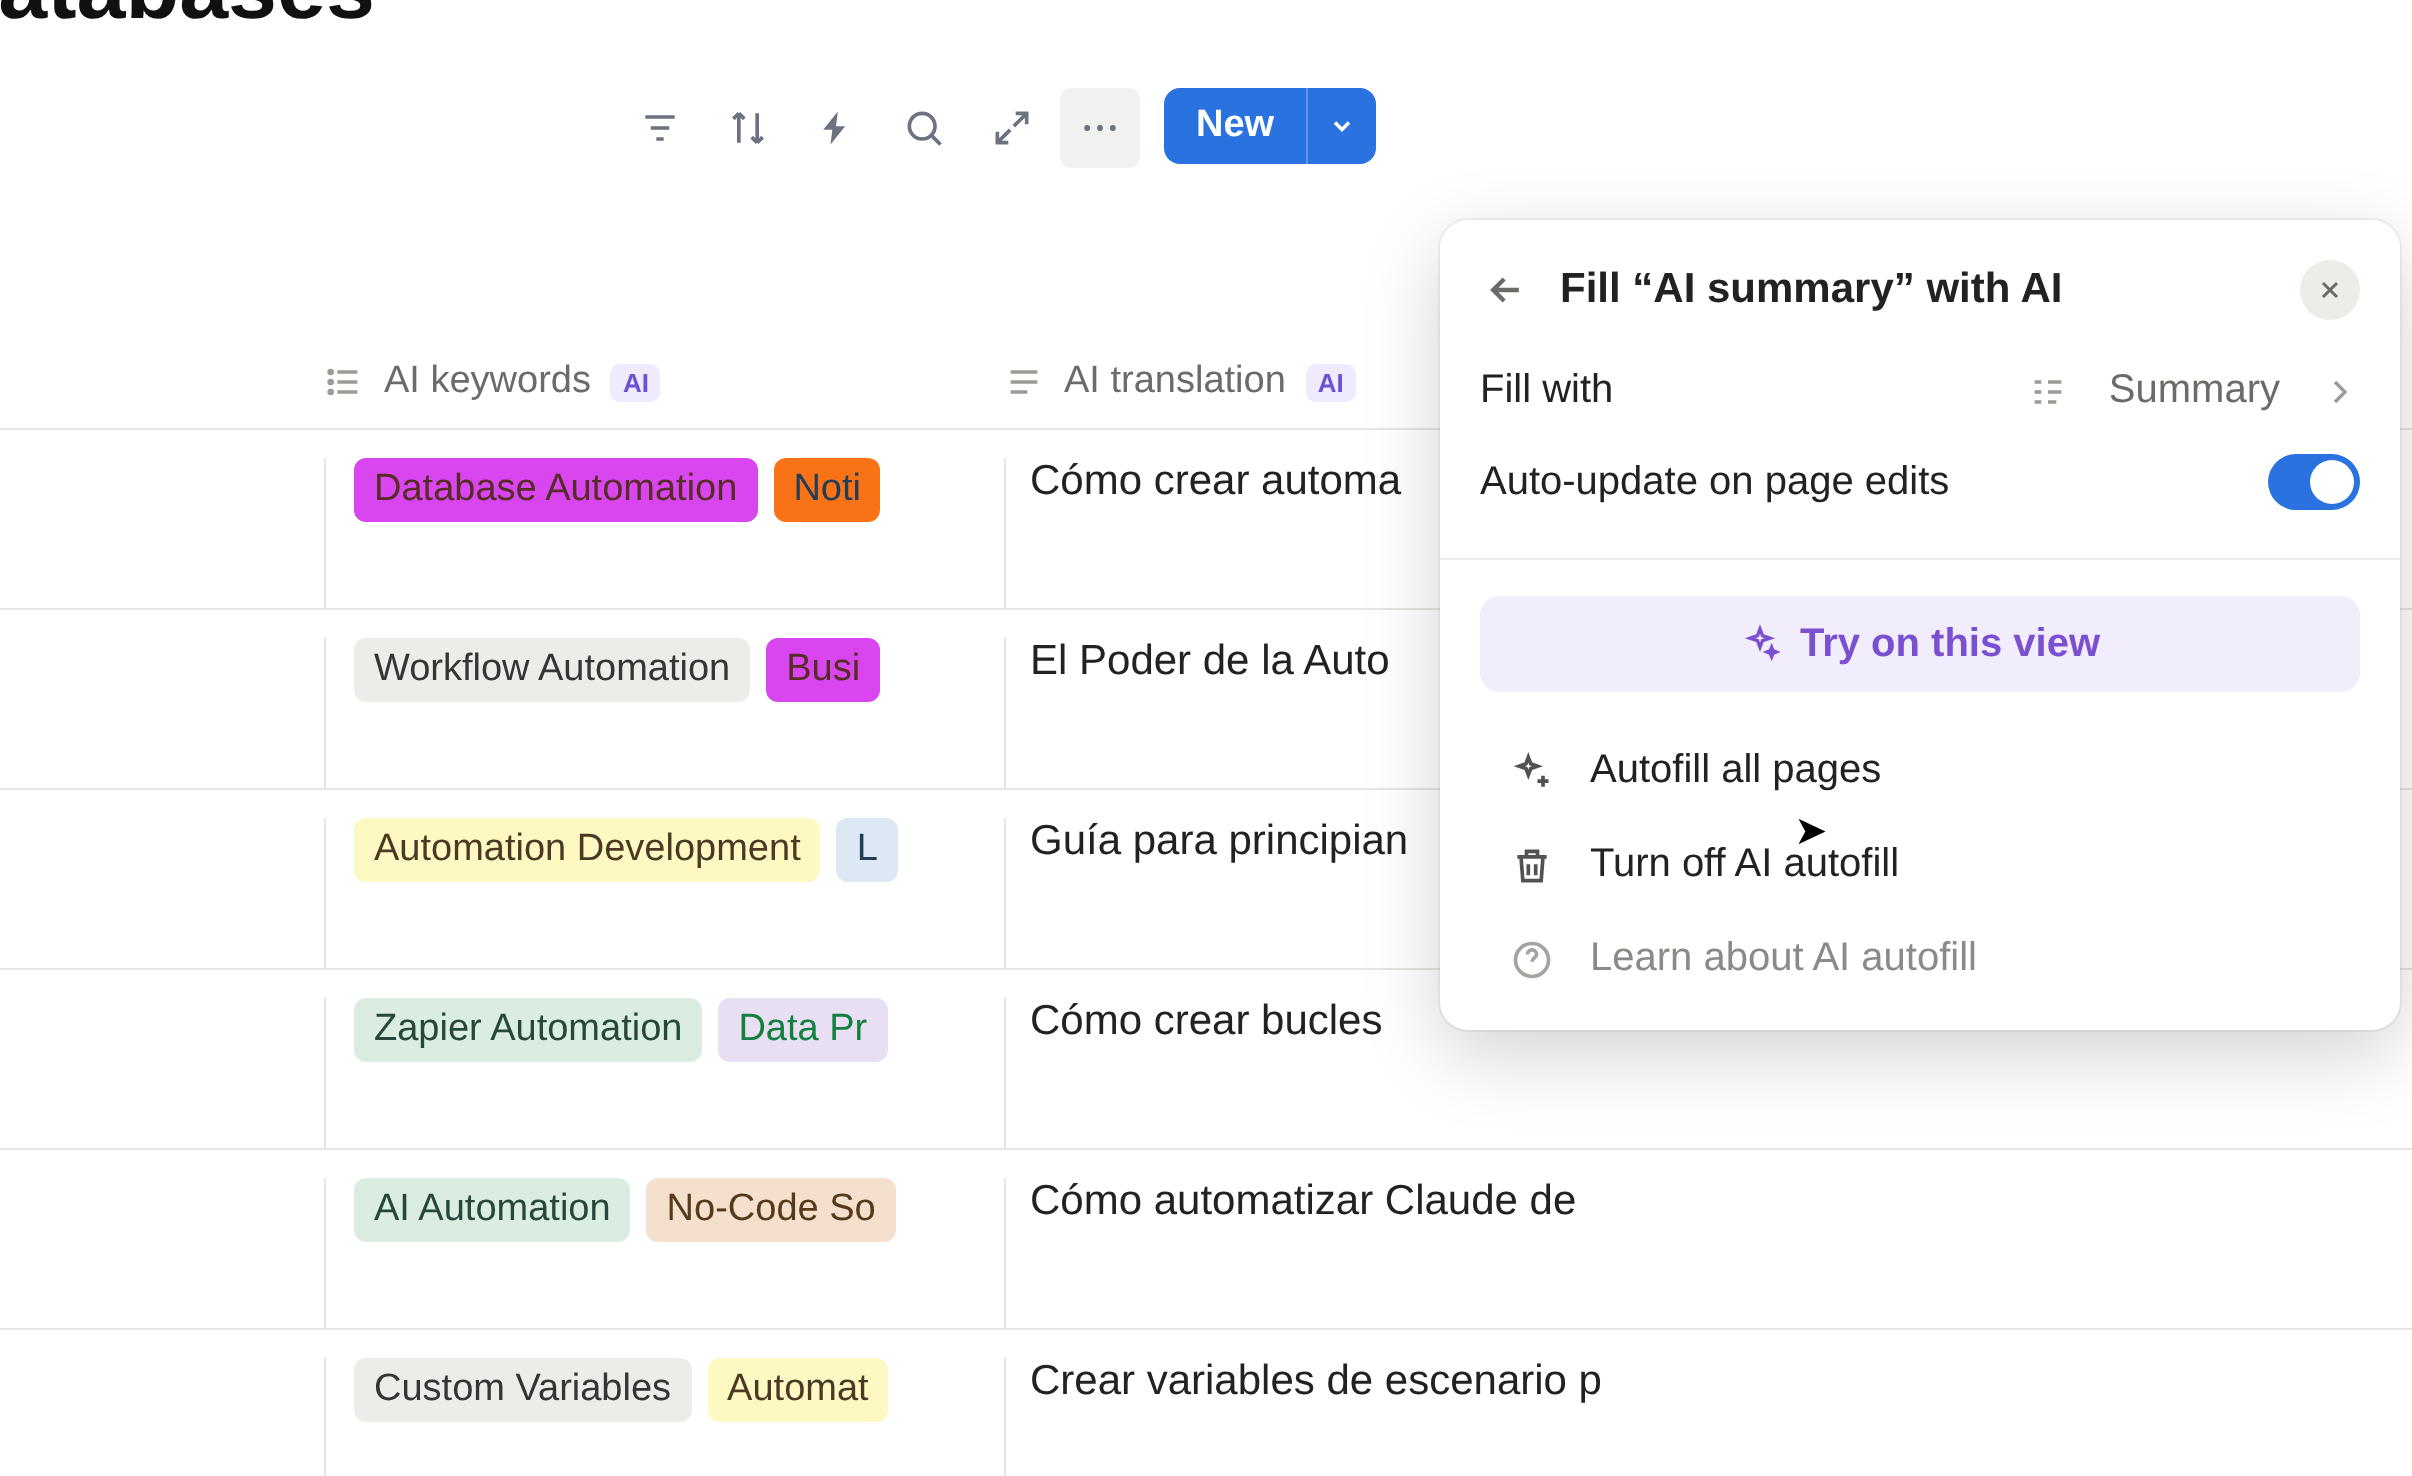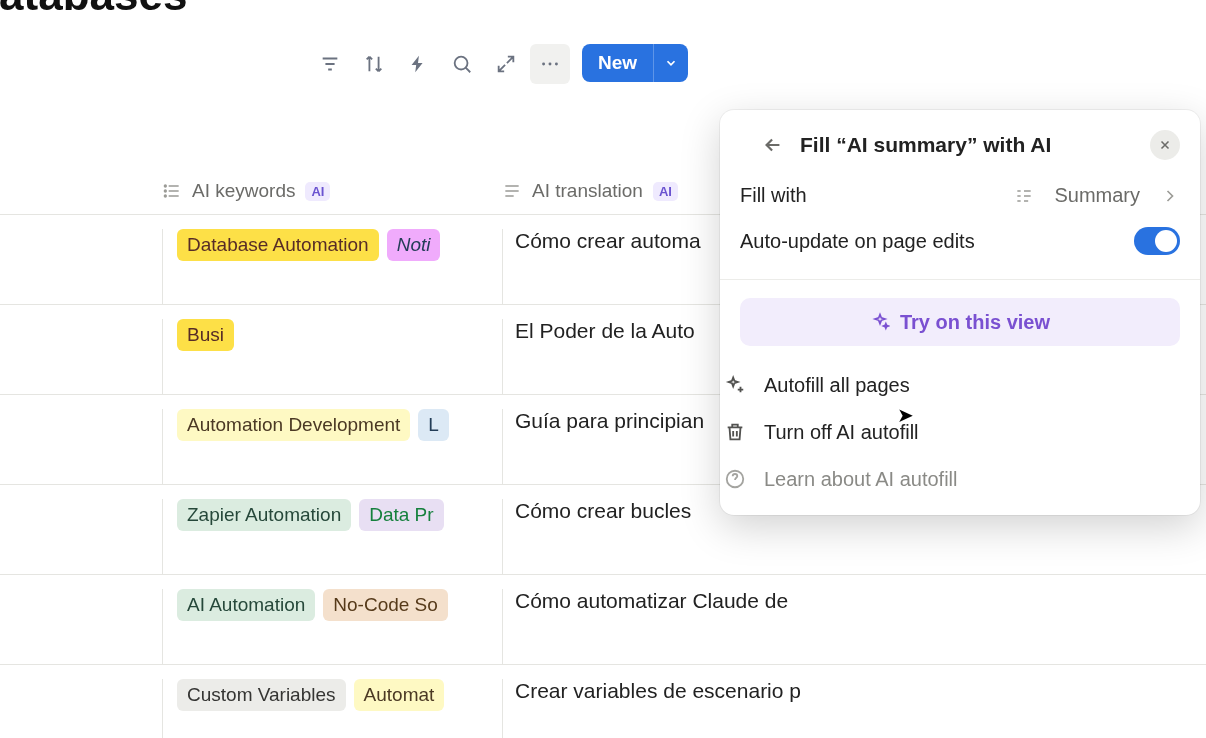--- a/index.html
+++ b/index.html
@@ -25,51 +25,51 @@
   .colhead svg { width:20px; height:20px; stroke:#9b9b96; fill:none; stroke-width:2; }
   .ai-badge { font-size:13px; font-weight:600; color:#6a53d0; background:#efeafe; border-radius:5px; padding:2px 6px; }
 
   .row { display:flex; border-bottom:1px solid #e5e5e1; height:90px; align-items:flex-start; padding-top:14px; }
   .cell { padding-right:10px; overflow:hidden; white-space:nowrap; }
   .cell-a { width:232px; font-size:21px; color:#222; padding-left:0;}
   .cell-b { width:340px; display:flex; gap:8px; flex-wrap:wrap; border-left:1px solid #e5e5e1; padding-left:14px; height:100%; overflow:hidden;}
   .cell-c { width:620px; font-size:21px; color:#222; border-left:1px solid #e5e5e1; padding-left:12px; height:100%; }
 
   .chip { display:inline-flex; align-items:center; height:32px; padding:0 10px; border-radius:6px; font-size:19px; white-space:nowrap; }
-  .chip.pink   { background:#fde047; color:#572c27; }
-  .chip.blue   { background:#f0abfc; color:#233d57;font-style:italic; }
+  .chip.pink   { background:#d946ef; color:#572c27; }
+  .chip.blue   { background:#f97316; color:#233d57; }
   .chip.gray   { background:#ecece9; color:#353533; }
   .chip.brown  { background:#fef9c3; color:#4b3924; }
   .chip.ltblue { background:#dce9f5; color:#233d57; }
   .chip.green  { background:#dbece0; color:#26483a; }
   .chip.purple { background:#e8dff3; color:#15803d; }
   .chip.orange { background:#f4e0cc; color:#563a1a; }
 
   
   .popover { position:absolute; top:110px; left:720px; width:480px; background:#fff; border-radius:14px; box-shadow:0 12px 40px rgba(0,0,0,.18), 0 0 0 1px rgba(0,0,0,.05); padding:0 0 12px 0; }
-  .pop-head { display:flex; align-items:center; gap:14px; padding:20px 20px 14px 20px;margin-left:20px; }
+  .pop-head { display:flex; align-items:center; gap:14px; padding:20px 20px 14px 20px; }
   .back-btn { width:26px; height:26px; display:flex; align-items:center; justify-content:center; }
   .back-btn svg { width:22px; height:22px; stroke:#6b6b68; stroke-width:2.4; fill:none; }
   .pop-title { font-size:21px; font-weight:700; color:#222; flex:1; }
   .close-btn { width:30px; height:30px; border-radius:15px; background:#ecece9; display:flex; align-items:center; justify-content:center; }
   .close-btn svg { width:14px; height:14px; stroke:#6b6b68; stroke-width:2.6; }
 
   .pop-row { display:flex; align-items:center; justify-content:space-between; padding:10px 20px; font-size:20px; color:#222;}
   .pop-row .right { display:flex; align-items:center; gap:20px; color:#6b6b68; }
   .pop-row .right svg { width:20px; height:20px; stroke:#9b9b96; fill:none; stroke-width:2; }
   .toggle { width:46px; height:28px; border-radius:14px; background:#2972e0; position:relative; }
   .toggle::after { content:""; position:absolute; width:22px; height:22px; border-radius:11px; background:#fff; top:3px; right:3px; }
 
   .divider { height:1px; background:#ecece9; margin:14px 0 18px 0; }
 
   .try-btn { margin:0 20px; height:48px; border-radius:10px; background:#f2edfc; color:#7a50d1; font-size:20px; font-weight:600; display:flex; align-items:center; justify-content:center; gap:10px; }
   .try-btn svg { width:20px; height:20px; stroke:#7a50d1; fill:none; stroke-width:2; }
 
   .pop-actions { margin-top:16px; }
-  .pop-action { display:flex; align-items:flex-start; gap:18px; padding:12px 4px; font-size:20px; color:#222; }
+  .pop-action { display:flex; align-items:center; gap:18px; padding:12px 35px; font-size:20px; color:#222; }
   .pop-action.muted { color:#8a8a86; }
   .pop-action svg { width:22px; height:22px; stroke:#525250; fill:none; stroke-width:2; }
   .pop-action.muted svg { stroke:#a4a4a0; }
 
   .cursor { position:absolute; top:403px; left:897px; font-size:20px; color:#000; pointer-events:none; }
 </style>
 </head>
 <body>
 
 <div class="page-title">ction Databases</div>
@@ -144,20 +144,21 @@
         <div class="cell cell-a">ials</div>
         <div class="cell cell-b">
           <span class="chip pink">Database Automation</span>
           <span class="chip blue">Noti</span>
         </div>
         <div class="cell cell-c">Cómo crear automa</div>
       </div>
       <div class="row">
         <div class="cell cell-a">ials</div>
         <div class="cell cell-b">
+          <span class="chip gray">Workflow Automation</span>
           <span class="chip pink">Busi</span>
         </div>
         <div class="cell cell-c">El Poder de la Auto</div>
       </div>
       <div class="row">
         <div class="cell cell-a">ials</div>
         <div class="cell cell-b">
           <span class="chip brown">Automation Development</span>
           <span class="chip ltblue">L</span>
         </div>

